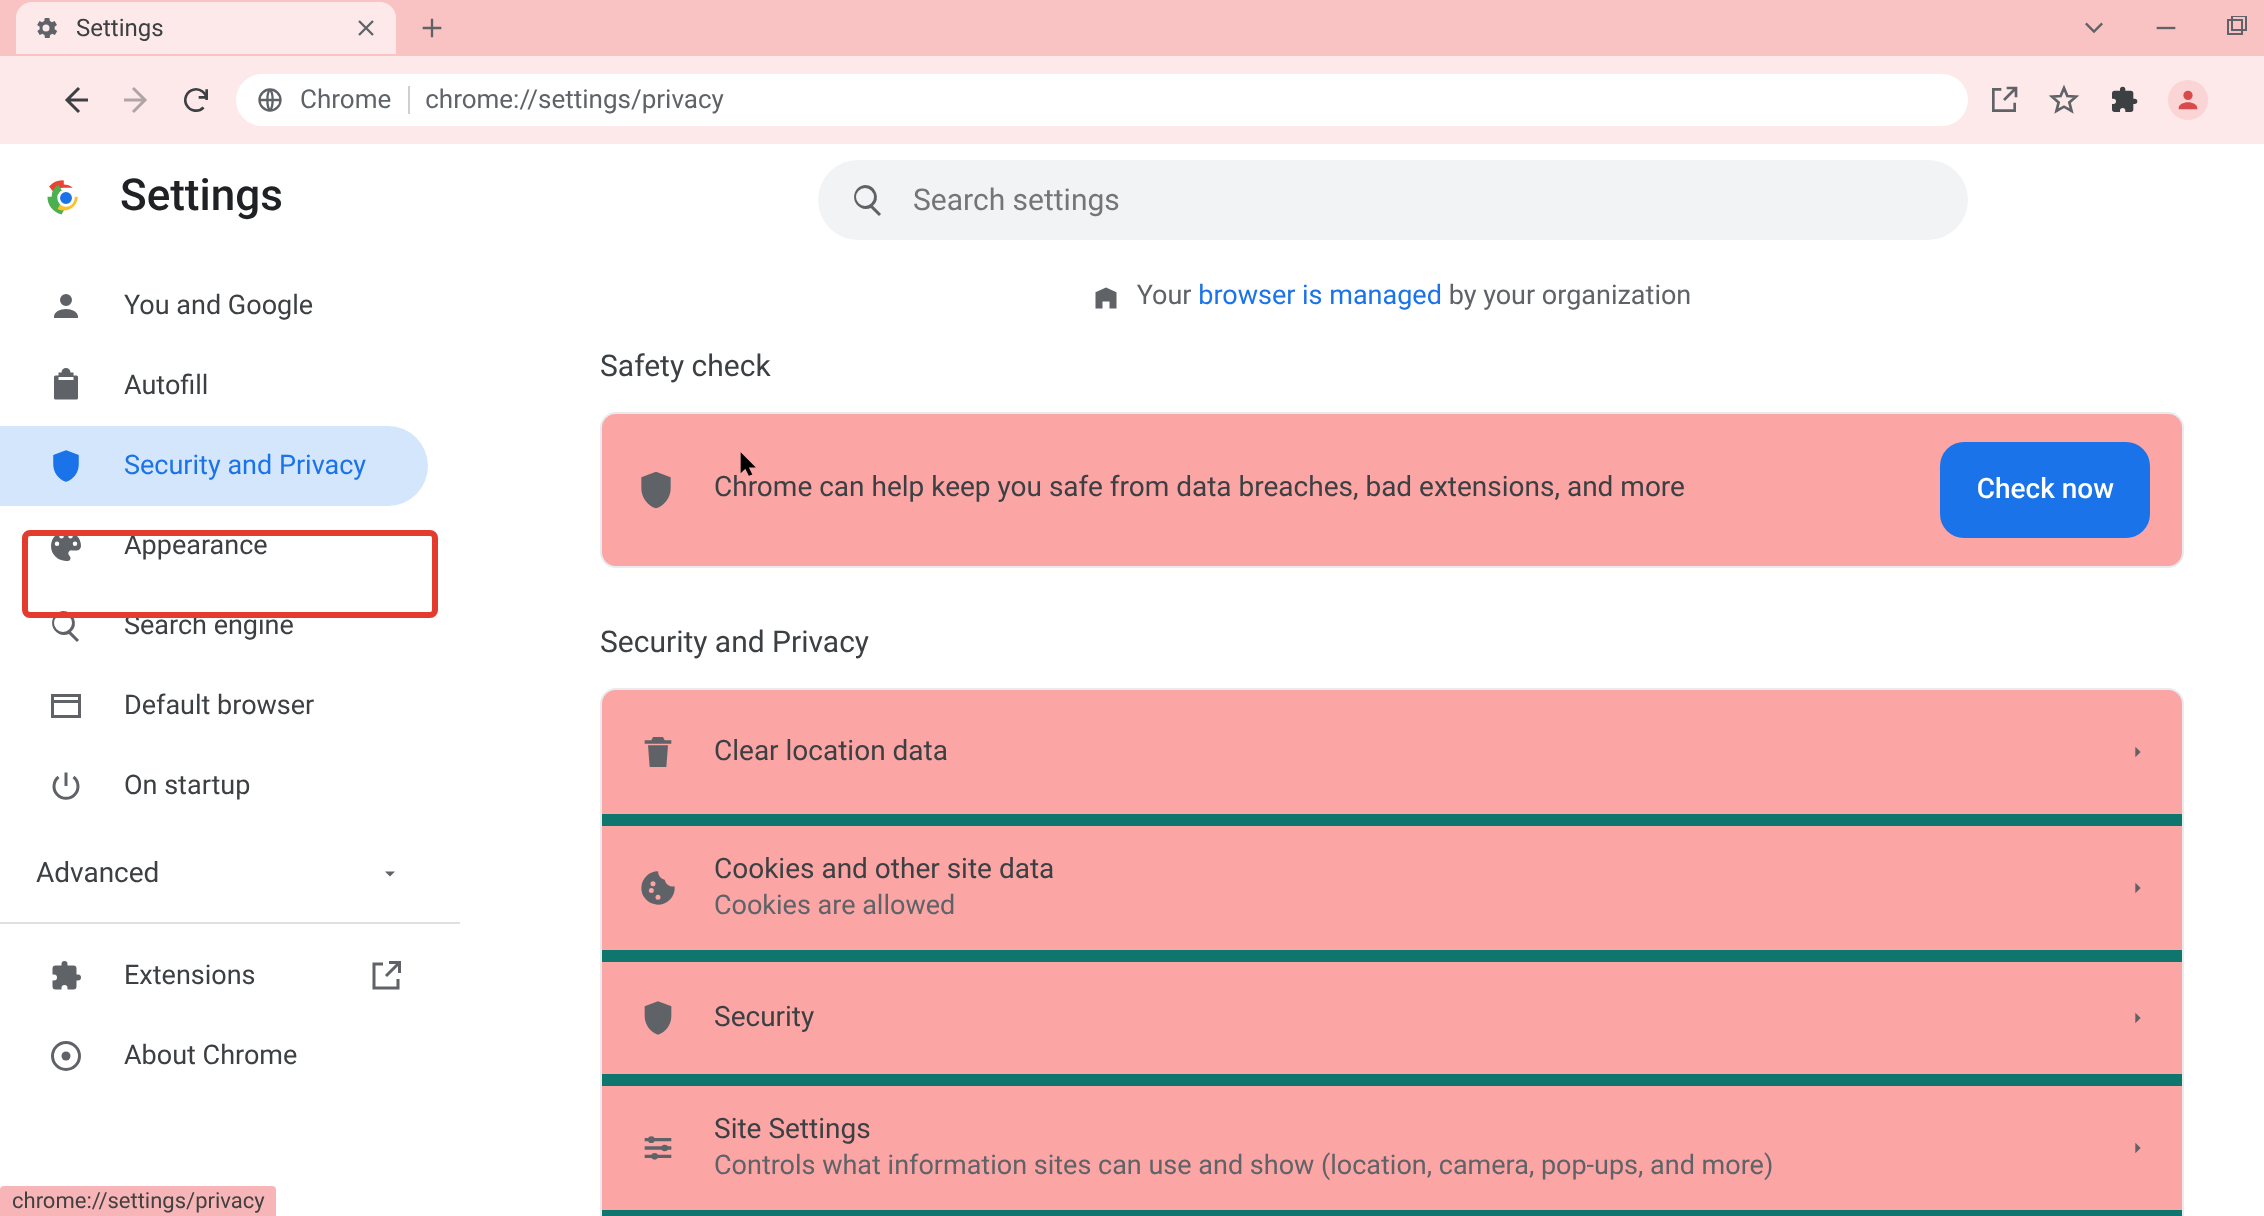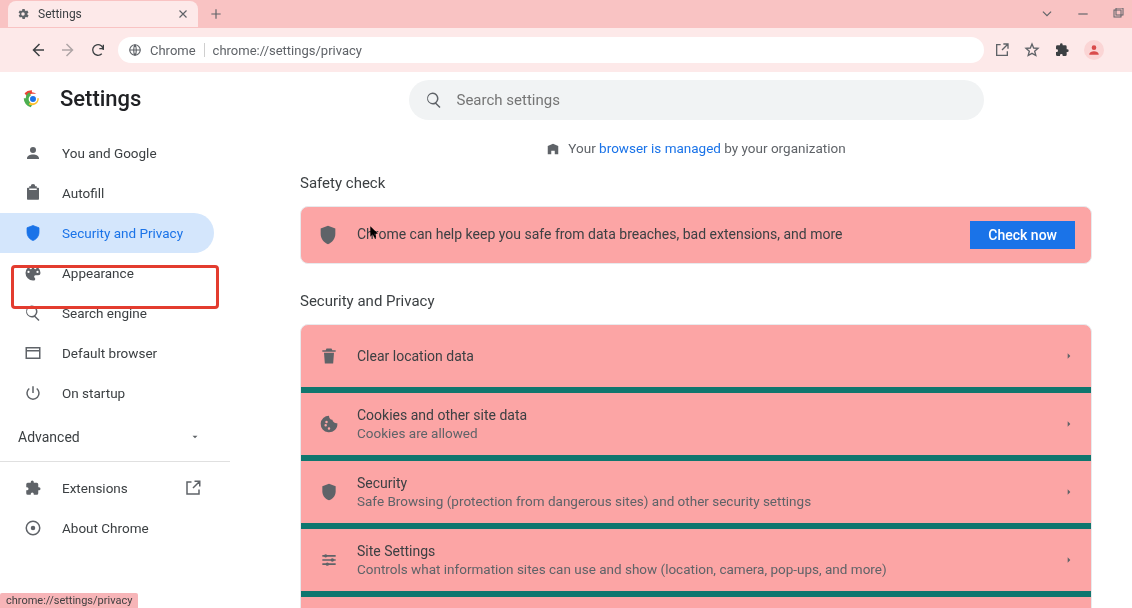--- a/index.html
+++ b/index.html
@@ -45,21 +45,21 @@
   .main { flex:1; padding: 8px 40px 0 70px; overflow:hidden; }
   .search-wrap { display:flex; justify-content:center; }
   .search { width:575px; height:40px; background:#f1f3f4; border-radius:40px; display:flex; align-items:center; padding:0 16px; gap:14px; color:#5f6368; }
   .search input { border:none; background:transparent; outline:none; font-size:15px; flex:1; color:#3c4043;}
   .managed { text-align:center; font-size:13.5px; color:#5f6368; margin:20px 0 18px; display:flex; align-items:flex-end; justify-content:center; gap:8px;}
   .managed a { color:#1a73e8; text-decoration:none; }
   .sec-title { font-size:15px; color:#3c4043; margin: 4px 0 14px; }
   .card { border:1px solid #e8eaed; border-radius:8px; background:#fca5a5; box-shadow:0 0 0 rgba(0,0,0,0); }
   .safety { display:flex; align-items:center; padding:14px 16px; gap:18px; }
   .safety-text { flex:1; font-size:14px; color:#3c4043; line-height:1.4; position:relative;}
-  .btn-primary { background:#1a73e8; color:#fff; border:none; border-radius:0; padding:0 18px; height:28px; font-size:14px; font-weight:500; cursor:pointer; }
+  .btn-primary { background:#1a73e8; color:#fff; border:none; border-radius:12px; padding:0 18px; height:48px; font-size:14px; font-weight:500; cursor:pointer; }
 
   .list .row { display:flex; align-items:center; padding:14px 18px; gap:18px; border-top:6px solid #0f766e; cursor:pointer; min-height:62px;}
   .list .row:first-child { border-top:none; }
   .row-text { flex:1; }
   .row-title { font-size:14px; color:#3c4043; }
   .row-sub { font-size:13.5px; color:#5f6368; margin-top:2px; }
   .chev { color:#5f6368; }
 
   .cursor { position:absolute; left:368px; top:225px; width:14px;height:14px; pointer-events:none; }
 
@@ -284,21 +284,20 @@
         <svg class="chev" width="8" height="12" viewBox="0 0 24 24">
             <path fill="#5f6368" d="M8 4l8 8-8 8z"></path>
           </svg>
       </div>
       <div class="row">
         <svg width="20" height="20" viewBox="0 0 24 24">
             <path fill="#5f6368" d="M12 2l8 3v6c0 5-3.4 9.6-8 11-4.6-1.4-8-6-8-11V5z"></path>
           </svg>
         <div class="row-text">
           <div class="row-title">Security</div>
-          <div class="row-sub">Safe Browsing (protection from dangerous sites) and other security settings</div>
         </div>
         <svg class="chev" width="8" height="12" viewBox="0 0 24 24">
             <path fill="#5f6368" d="M8 4l8 8-8 8z"></path>
           </svg>
       </div>
       <div class="row">
         <svg width="20" height="20" viewBox="0 0 24 24">
             <path stroke="#5f6368" stroke-width="2" fill="none" d="M4 7h16M4 12h16M4 17h16"></path>
             <circle cx="8" cy="7" r="2" fill="#5f6368"></circle>
             <circle cx="16" cy="12" r="2" fill="#5f6368"></circle>

